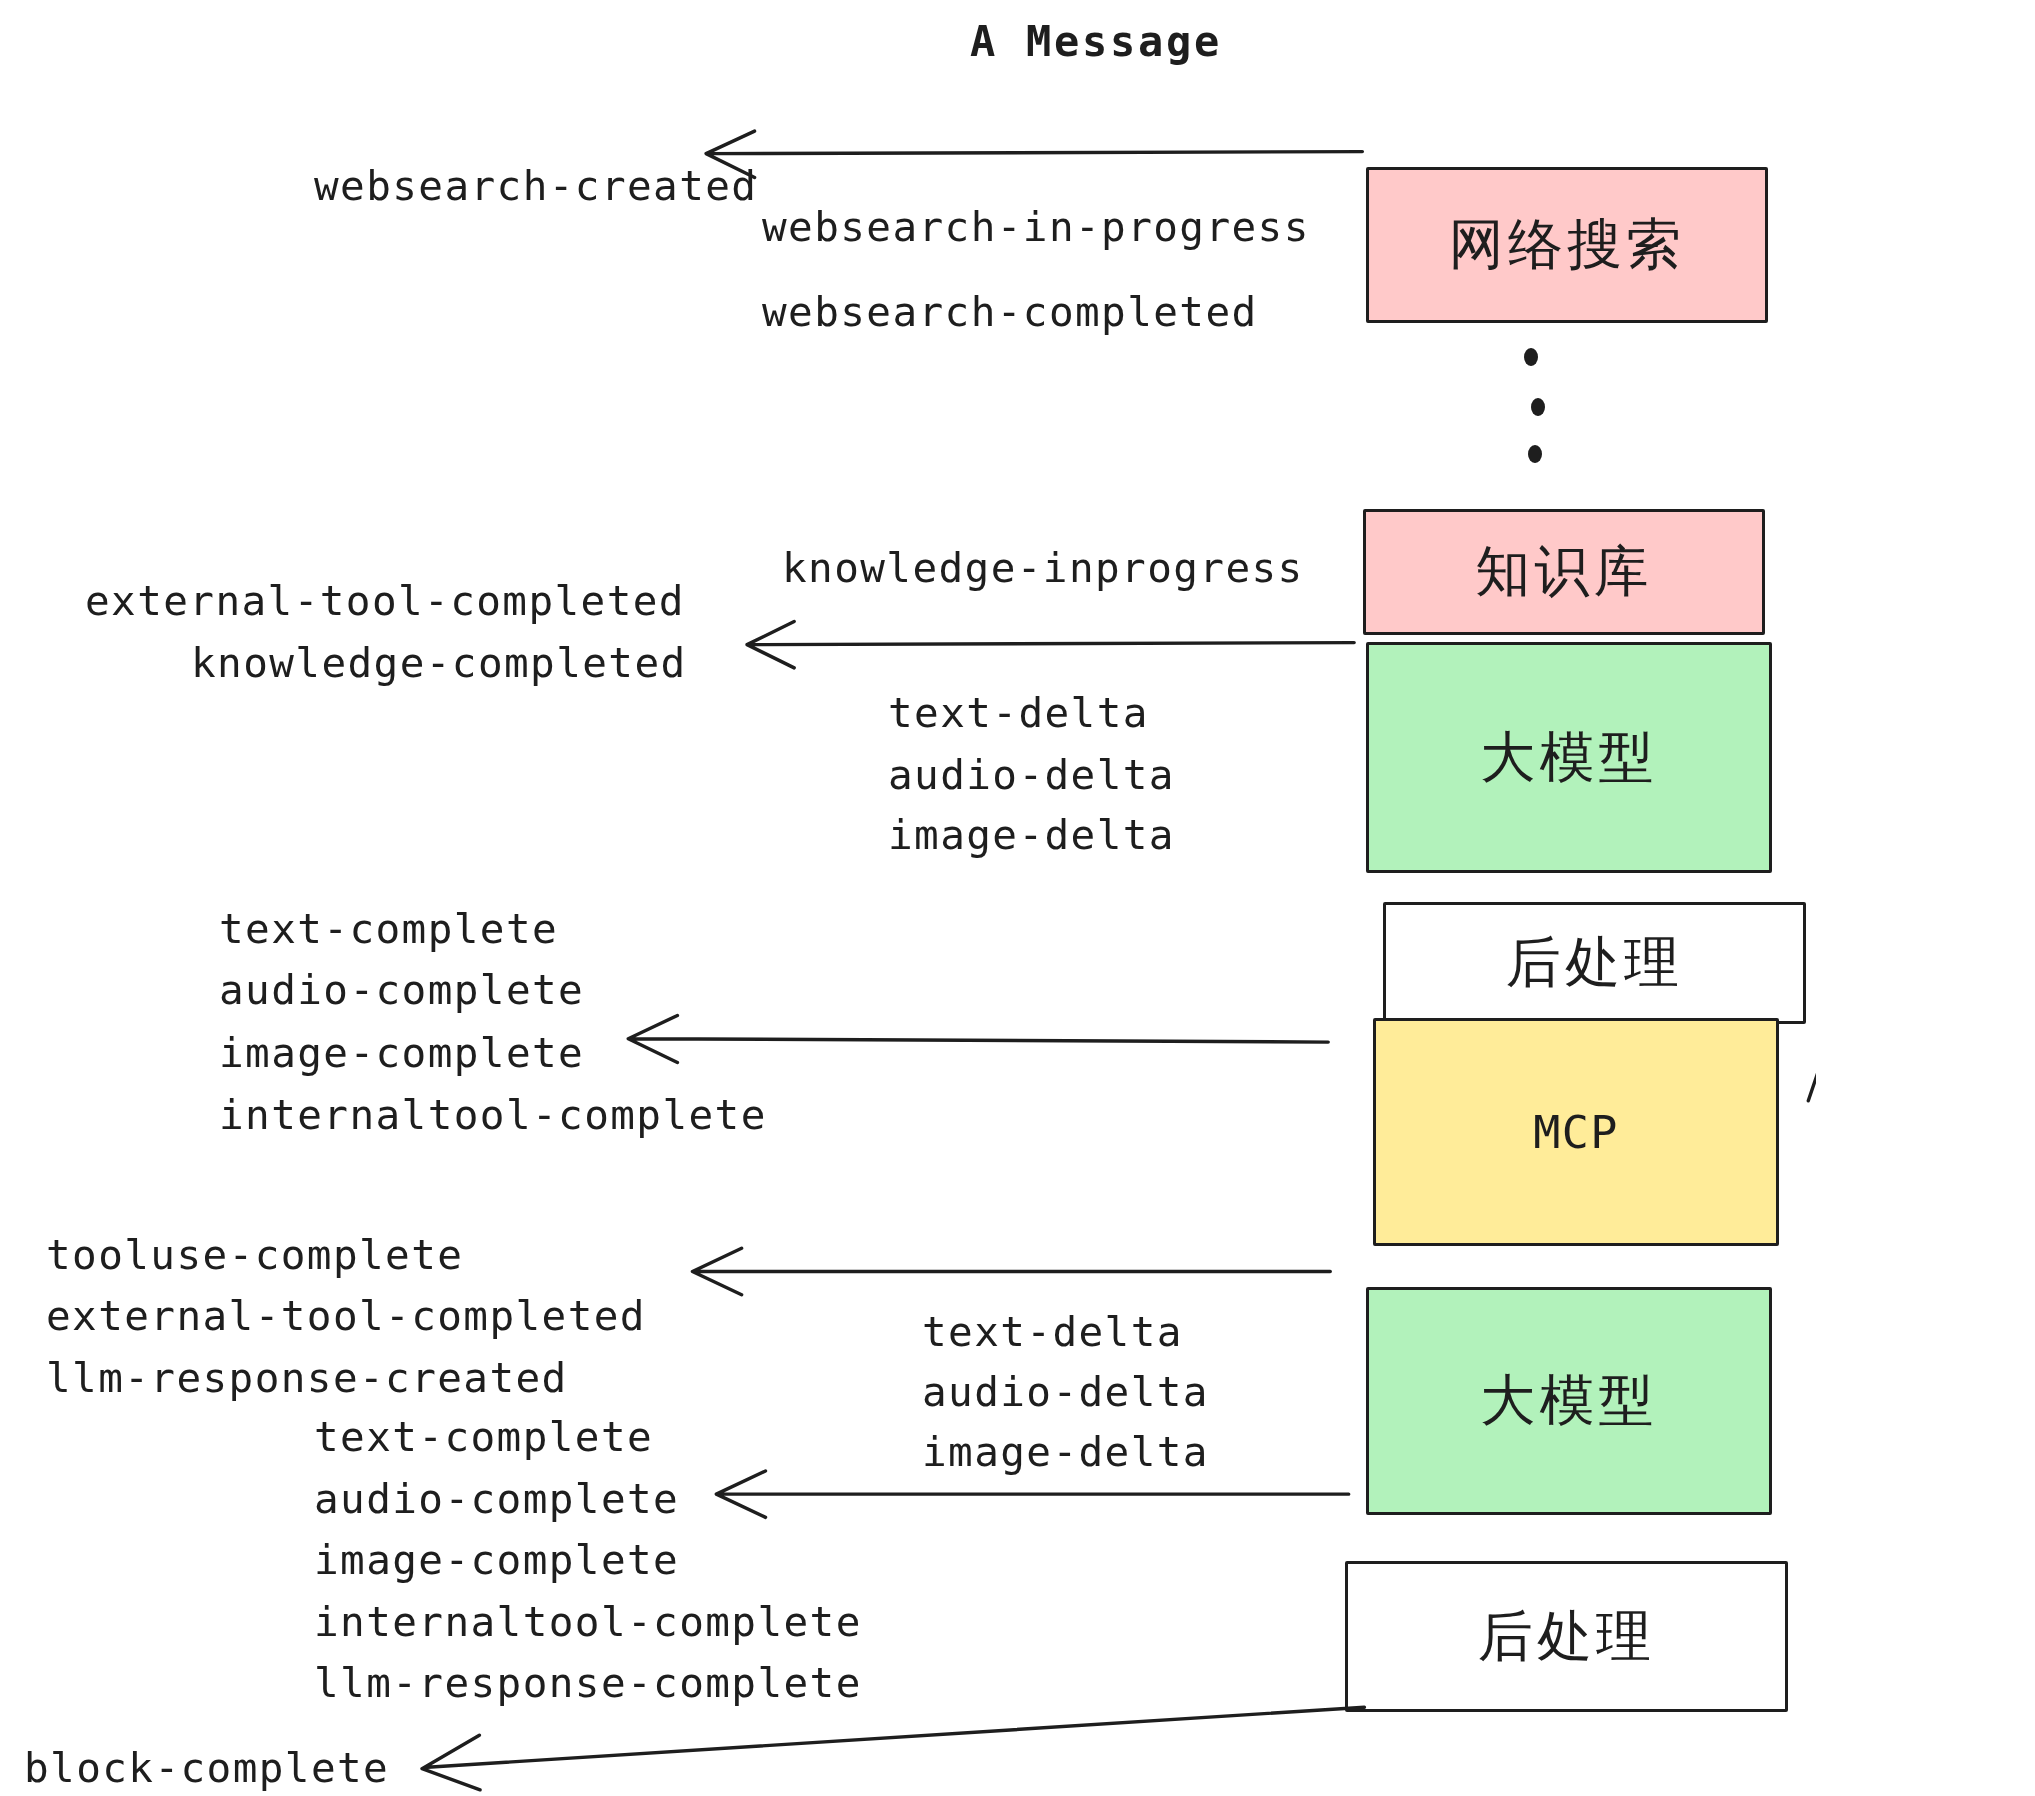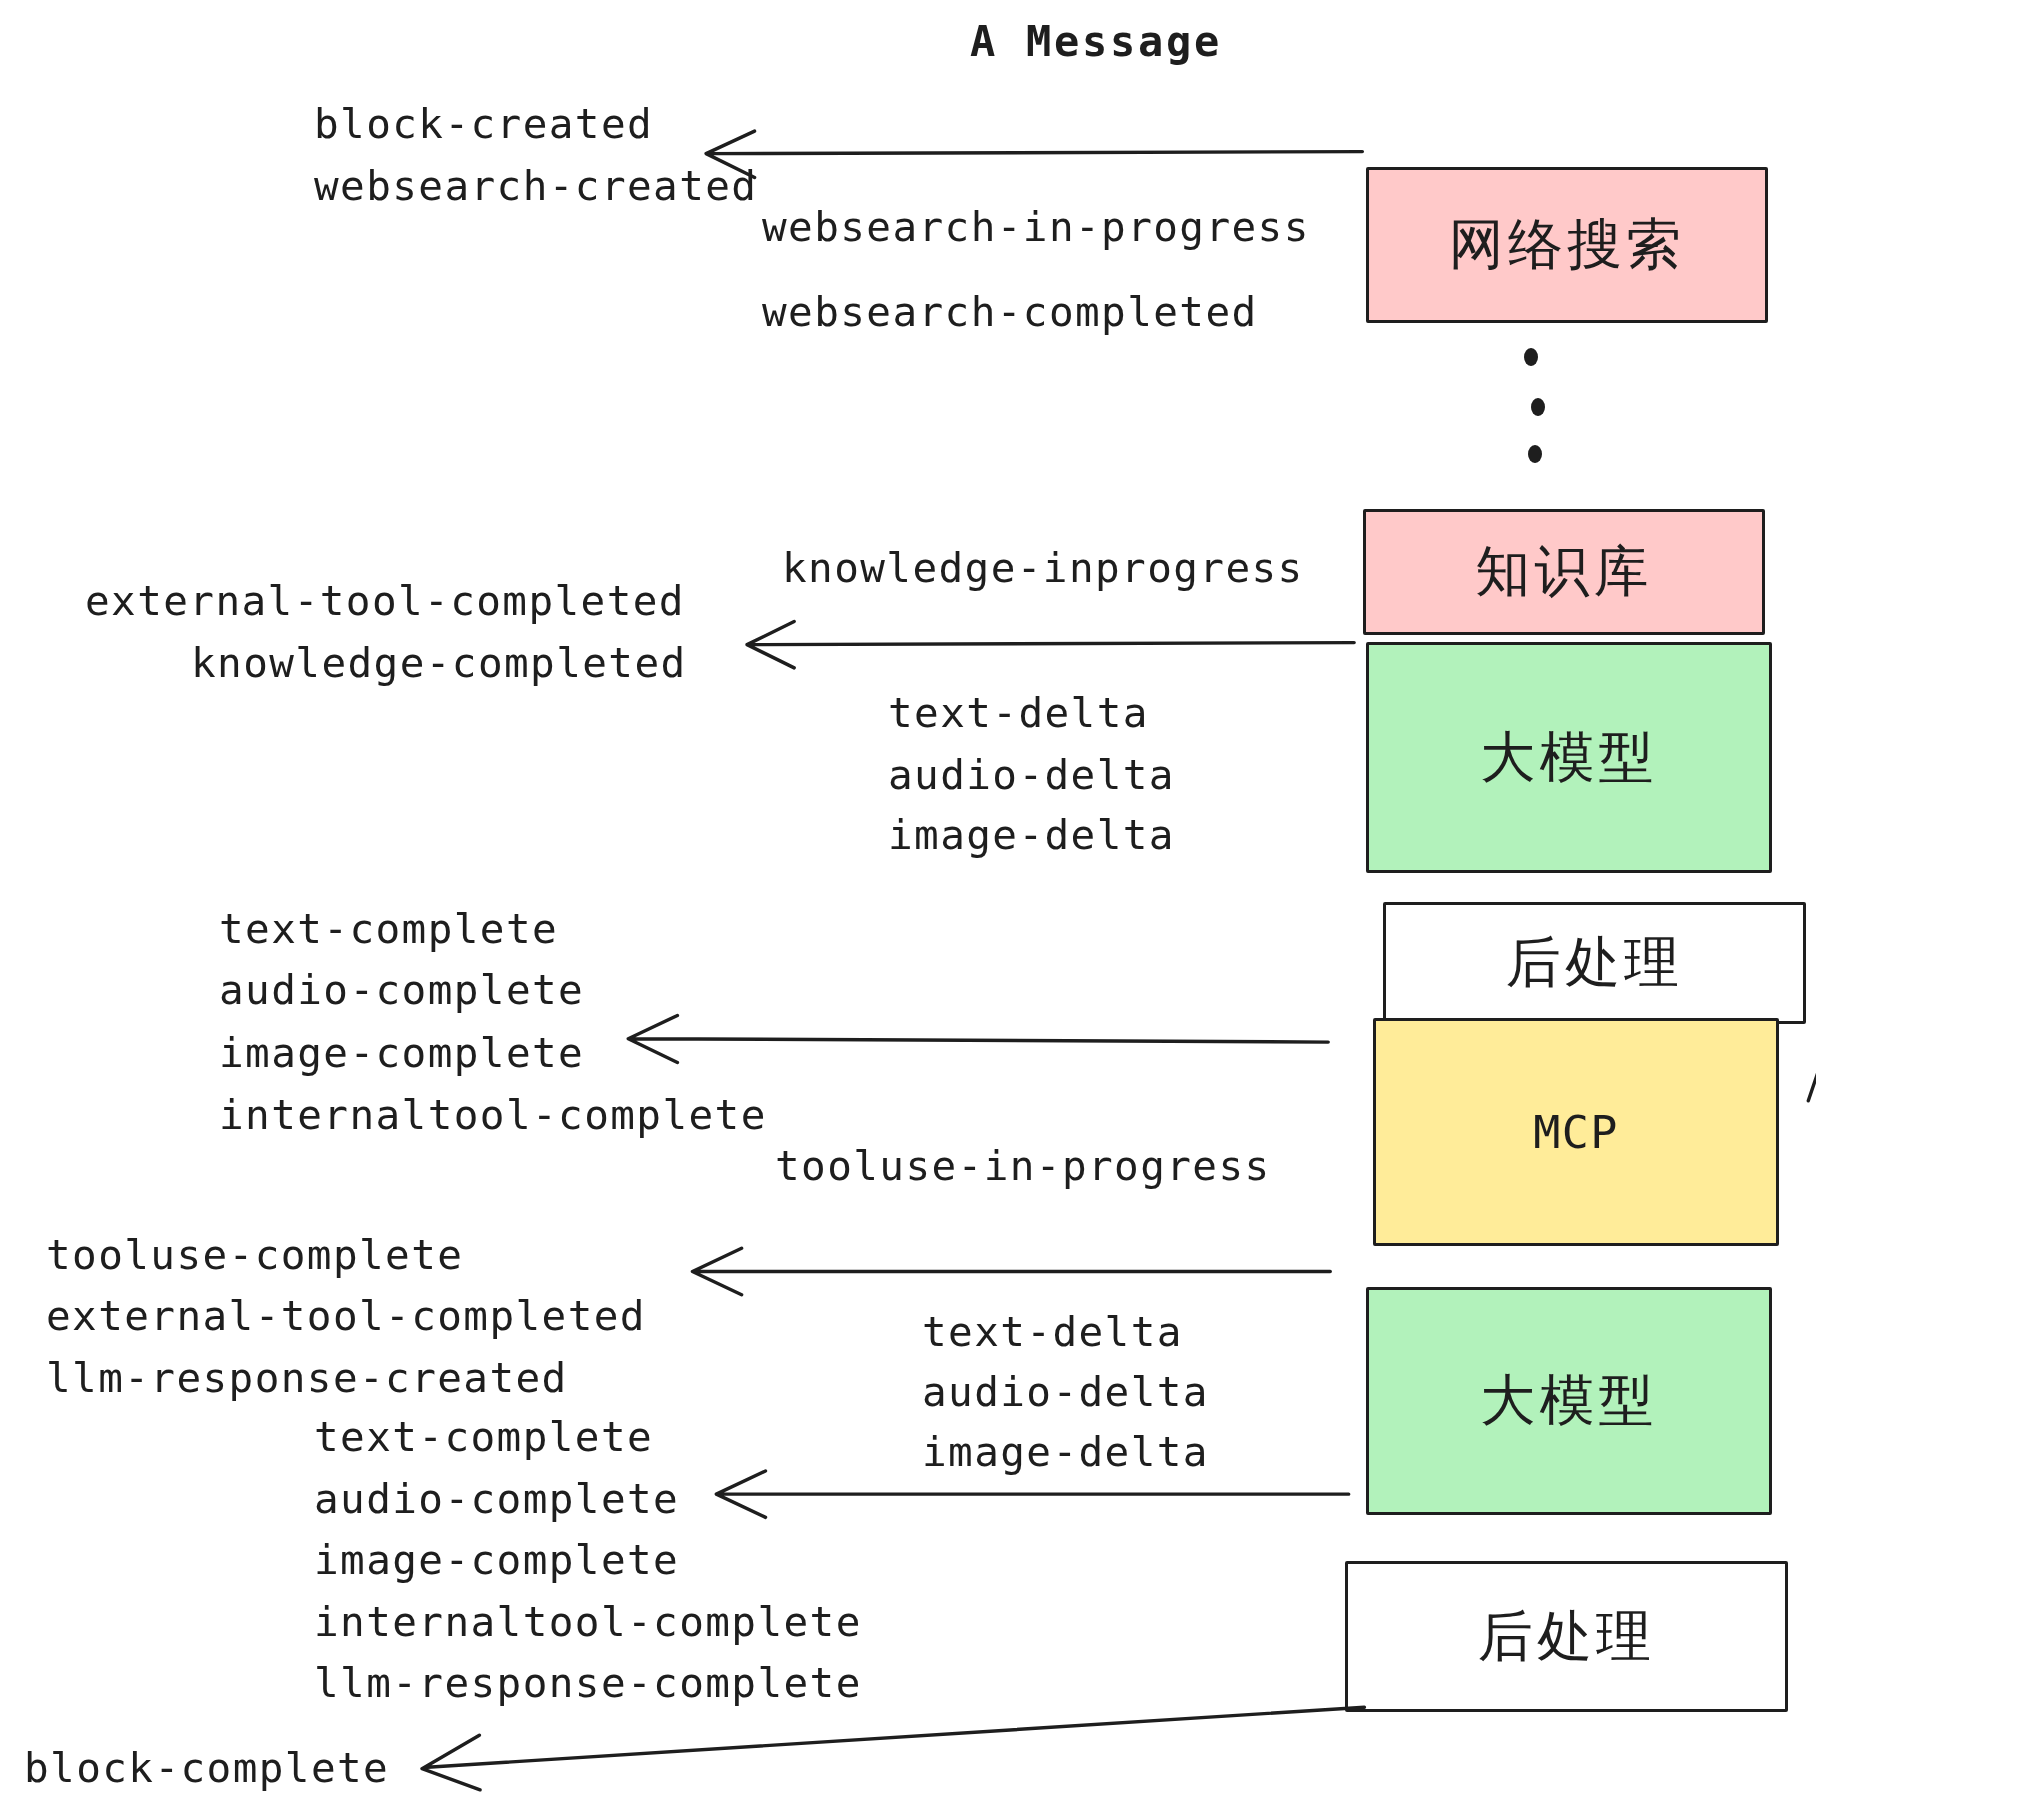--- a/index.html
+++ b/index.html
@@ -22,35 +22,33 @@
                stroke-linecap:round;stroke-linejoin:round;}
   .dot{position:absolute;width:13.7px;height:18px;border-radius:50%;background:var(--c-stroke,#1e1e1e);}
 </style>
 </head>
 <body>
 
 <div class="canvas">
 
   <div class="title" style="left:970px;top:17px">A Message</div>
 
-  <div class="evt" style="left:314px;top:102px">block-created</div>
   <div class="evt" style="left:314px;top:164px">websearch-created</div>
   <div class="evt" style="left:762px;top:205px">websearch-in-progress</div>
   <div class="evt" style="left:762px;top:290px">websearch-completed</div>
   <div class="evt" style="left:782px;top:546px">knowledge-inprogress</div>
   <div class="evt" style="left:85px;top:579px">external-tool-completed</div>
   <div class="evt" style="left:191px;top:641px">knowledge-completed</div>
   <div class="evt" style="left:888px;top:691px">text-delta</div>
   <div class="evt" style="left:888px;top:753px">audio-delta</div>
   <div class="evt" style="left:888px;top:813px">image-delta</div>
   <div class="evt" style="left:219px;top:907px">text-complete</div>
   <div class="evt" style="left:219px;top:968px">audio-complete</div>
   <div class="evt" style="left:219px;top:1031px">image-complete</div>
   <div class="evt" style="left:219px;top:1093px">internaltool-complete</div>
-  <div class="evt" style="left:775px;top:1144px">tooluse-in-progress</div>
   <div class="evt" style="left:46px;top:1233px">tooluse-complete</div>
   <div class="evt" style="left:46px;top:1294px">external-tool-completed</div>
   <div class="evt" style="left:46px;top:1356px">llm-response-created</div>
   <div class="evt" style="left:922px;top:1310px">text-delta</div>
   <div class="evt" style="left:922px;top:1370px">audio-delta</div>
   <div class="evt" style="left:922px;top:1430px">image-delta</div>
   <div class="evt" style="left:314px;top:1415px">text-complete</div>
   <div class="evt" style="left:314px;top:1477px">audio-complete</div>
   <div class="evt" style="left:314px;top:1538px">image-complete</div>
   <div class="evt" style="left:314px;top:1600px">internaltool-complete</div>

